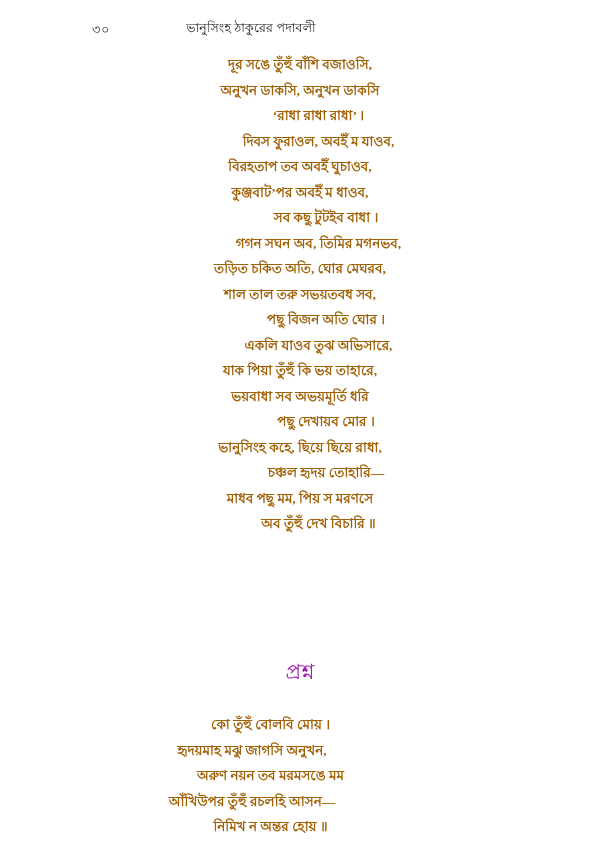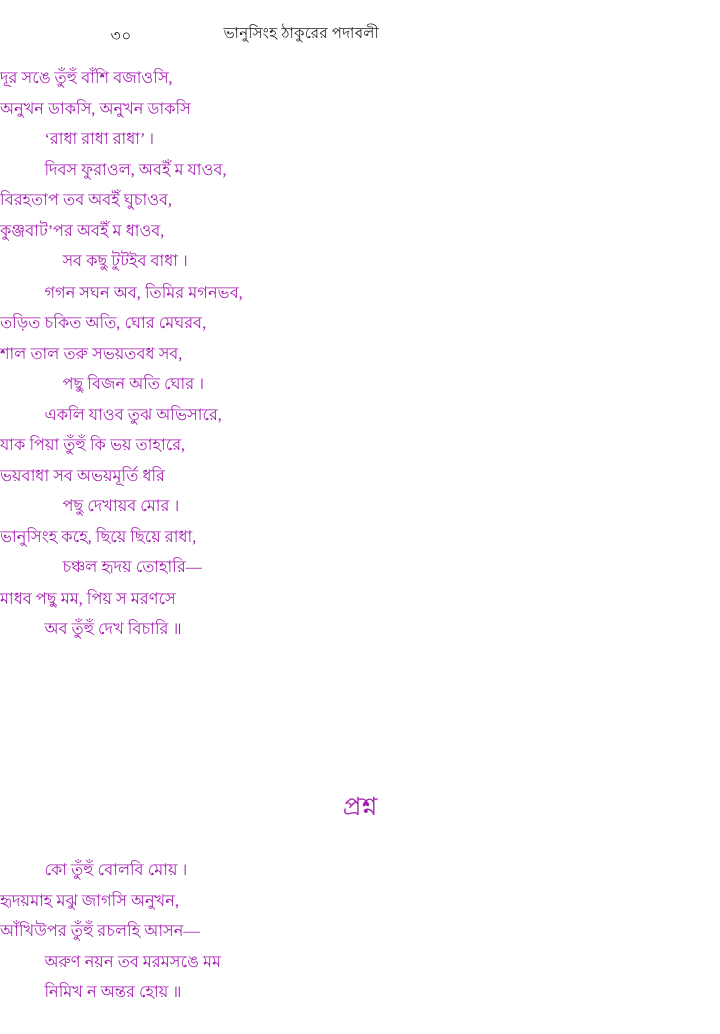--- a/index.html
+++ b/index.html
@@ -38,24 +38,26 @@
     color: #1b1b1b;
     letter-spacing: 0.2px;
   }
   .poem-block {
     position: absolute;
     top: 52px;
     left: 0;
     width: 600px;
   }
   .line {
+    text-align: center;
     font-size: 13.5px;
     line-height: 25.5px;
-    color: #a21caf;
+    color: #a16207;
     white-space: pre;
+    font-weight: bold;
   }
   .line.indent-1 { padding-left: 37px; }
   .line.indent-2 { padding-left: 52px; }
   .section-title {
     position: absolute;
     top: 658px;
     left: 0;
     width: 600px;
     text-align: center;
     font-size: 21px;
@@ -102,18 +104,18 @@
     <div class="line indent-2">চঞ্চল হৃদয় তোহারি—</div>
     <div class="line">মাধব পছু মম, পিয় স মরণসে</div>
     <div class="line indent-1">অব তুঁহুঁ দেখ বিচারি ॥</div>
   </div>
 
   <div class="section-title">প্রশ্ন</div>
 
   <div class="poem-block-2">
     <div class="line indent-1">কো তুঁহুঁ বোলবি মোয় ।</div>
     <div class="line">হৃদয়মাহ মঝু জাগসি অনুখন,</div>
+    <div class="line indent-1">অরুণ নয়ন তব মরমসঙে মম</div>
     <div class="line">আঁখিউপর তুঁহুঁ রচলহি আসন—</div>
-    <div class="line indent-1">অরুণ নয়ন তব মরমসঙে মম</div>
     <div class="line indent-1">নিমিখ ন অন্তর হোয় ॥</div>
   </div>
 
 </div>
 
 </body></html>

